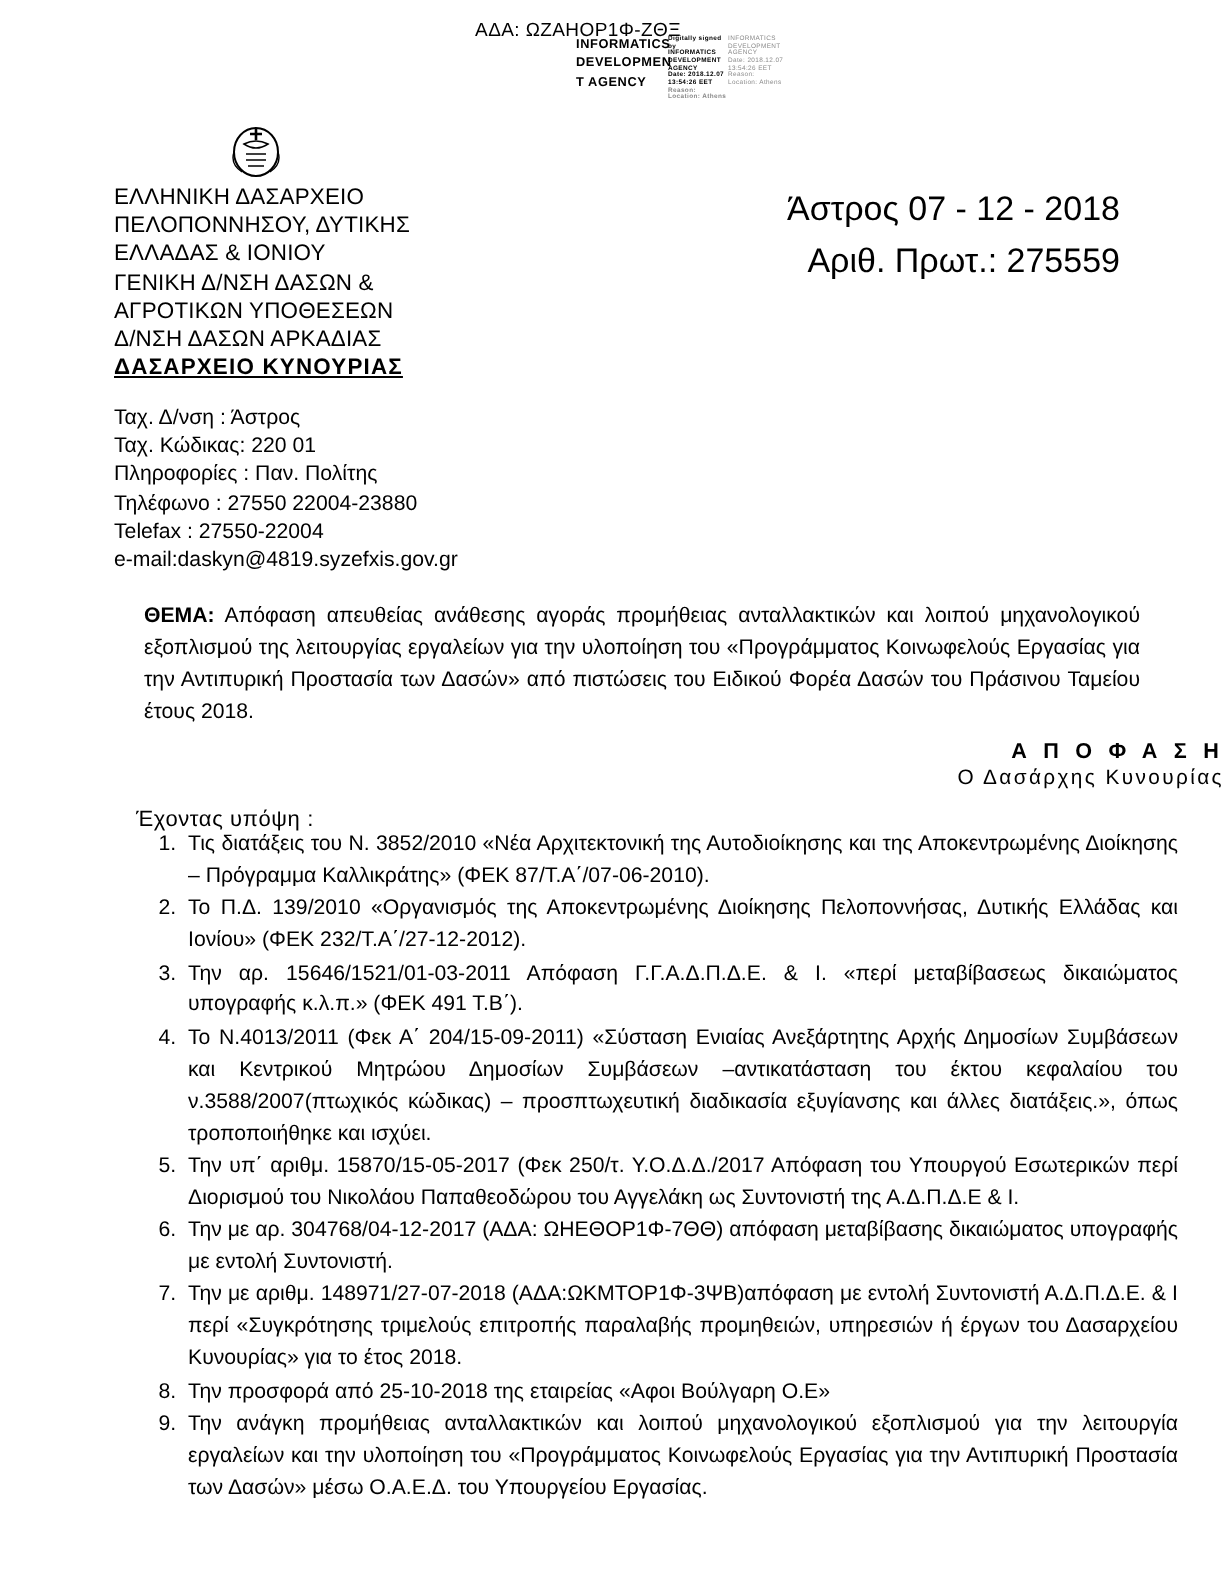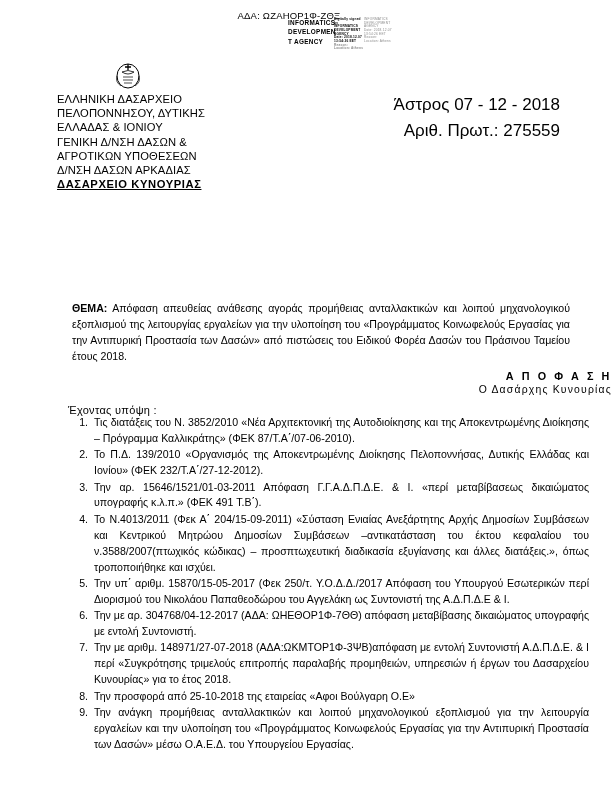--- a/index.html
+++ b/index.html
@@ -206,20 +206,28 @@
     <div>ΑΓΡΟΤΙΚΩΝ     ΥΠΟΘΕΣΕΩΝ</div>
     <div>Δ/ΝΣΗ  ΔΑΣΩΝ   ΑΡΚΑΔΙΑΣ</div>
     <div class="dasarxeio">ΔΑΣΑΡΧΕΙΟ    ΚΥΝΟΥΡΙΑΣ</div>
   </div>
 
   <div class="header-right">
     <div>Άστρος      07 - 12 - 2018</div>
     <div>Αριθ.  Πρωτ.: 275559</div>
   </div>
 
+  <div class="contact">
+    <div>Ταχ.    Δ/νση : Άστρος</div>
+    <div>Ταχ. Κώδικας: 220   01</div>
+    <div>Πληροφορίες : Παν.  Πολίτης</div>
+    <div>Τηλέφωνο     : 27550 22004-23880</div>
+    <div>Telefax          : 27550-22004</div>
+    <div>e-mail:daskyn@4819.syzefxis.gov.gr</div>
+  </div>
 
   <div class="subject">
     <b>ΘΕΜΑ:</b><span> Απόφαση απευθείας ανάθεσης αγοράς προμήθειας ανταλλακτικών και λοιπού μηχανολογικού εξοπλισμού της λειτουργίας εργαλείων για την υλοποίηση του «Προγράμματος Κοινωφελούς Εργασίας για την Αντιπυρική Προστασία των Δασών» από πιστώσεις του Ειδικού Φορέα Δασών του Πράσινου Ταμείου έτους 2018.</span>
   </div>
 
   <div class="decision-title">Α Π Ο Φ Α Σ Η</div>
   <div class="decision-sub">Ο  Δασάρχης   Κυνουρίας</div>
   <div class="having">Έχοντας  υπόψη :</div>
 
   <ol class="items">

